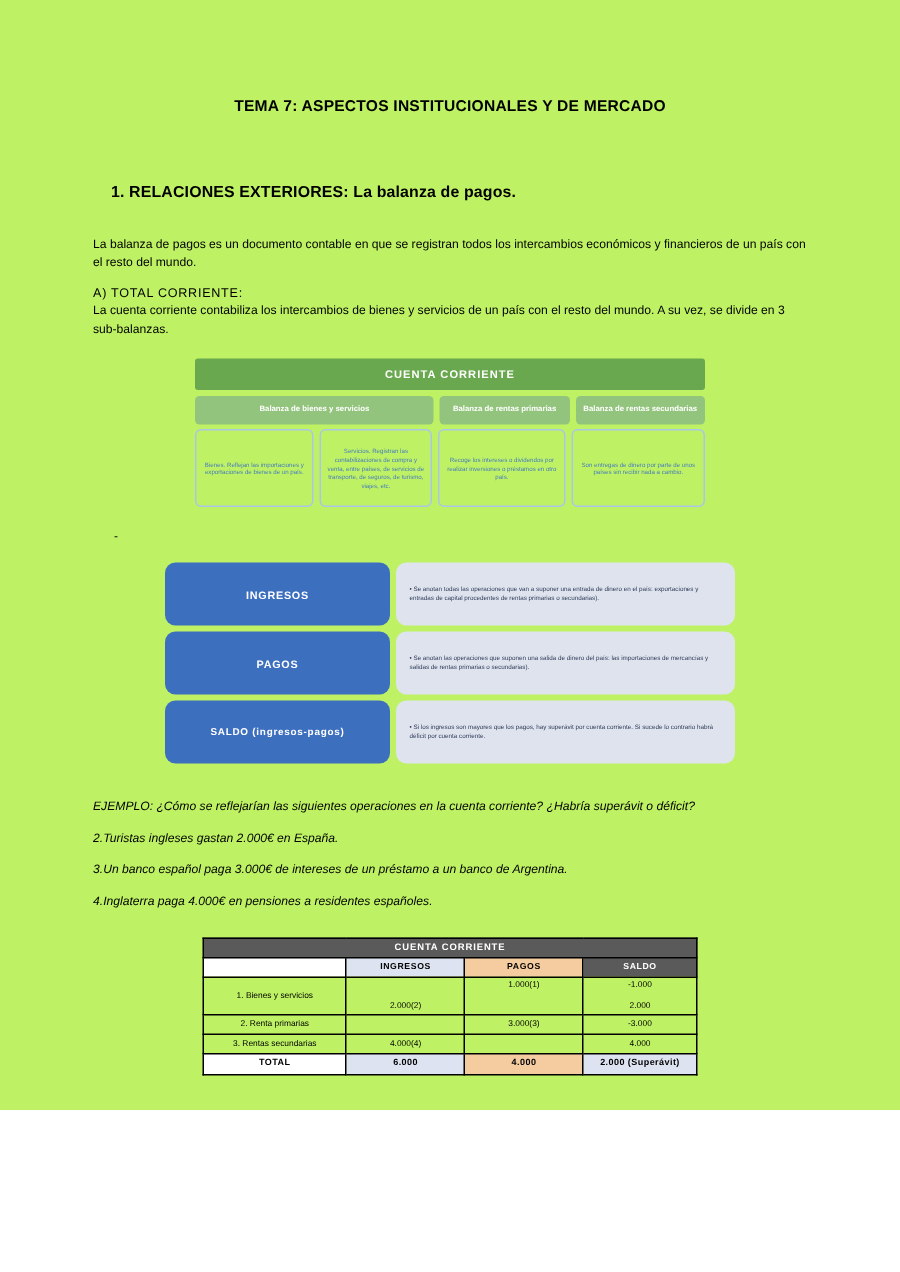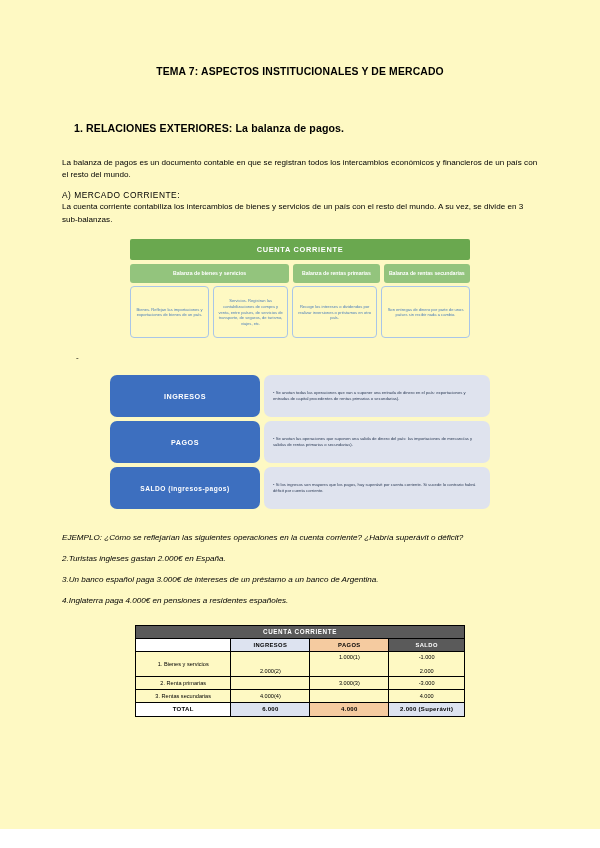--- a/index.html
+++ b/index.html
@@ -10,22 +10,22 @@
   body {
     width: 600px;
     height: 848px;
     font-family: "Liberation Sans", sans-serif;
     color: #000000;
     overflow: hidden;
   }
   .page {
     position: relative;
     width: 600px;
-    height: 829px;
-    background: #fef9c3;
+    height: 740px;
+    background: #bef264;
     box-sizing: border-box;
     padding: 0 62px;
   }
 
   
   .doc-title {
     text-align: center;
     font-size: 10.4px;
     font-weight: bold;
     letter-spacing: 0.15px;
@@ -264,21 +264,21 @@
 
 <div class="page">
 
   <h1 class="doc-title">TEMA 7: ASPECTOS INSTITUCIONALES Y DE MERCADO</h1>
 
   <h2 class="section-title">1. RELACIONES EXTERIORES: La balanza de pagos.</h2>
 
   <p class="para">La balanza de pagos es un documento contable en que se registran todos los intercambios económicos y financieros de un país con el resto del mundo.</p>
 
 
-  <p class="subhead">A) MERCADO CORRIENTE:</p>
+  <p class="subhead">A) TOTAL CORRIENTE:</p>
 
   <p class="para after-subhead">La cuenta corriente contabiliza los intercambios de bienes y servicios de un país con el resto del mundo. A su vez, se divide en 3 sub-balanzas.</p>
 
   <div class="green-diagram">
 
     <div class="green-head">CUENTA CORRIENTE</div>
 
     <div class="green-row">
       <div class="green-box gb-wide">Balanza de bienes y servicios</div>
       <div class="green-box gb-mid">Balanza de rentas primarias</div>

